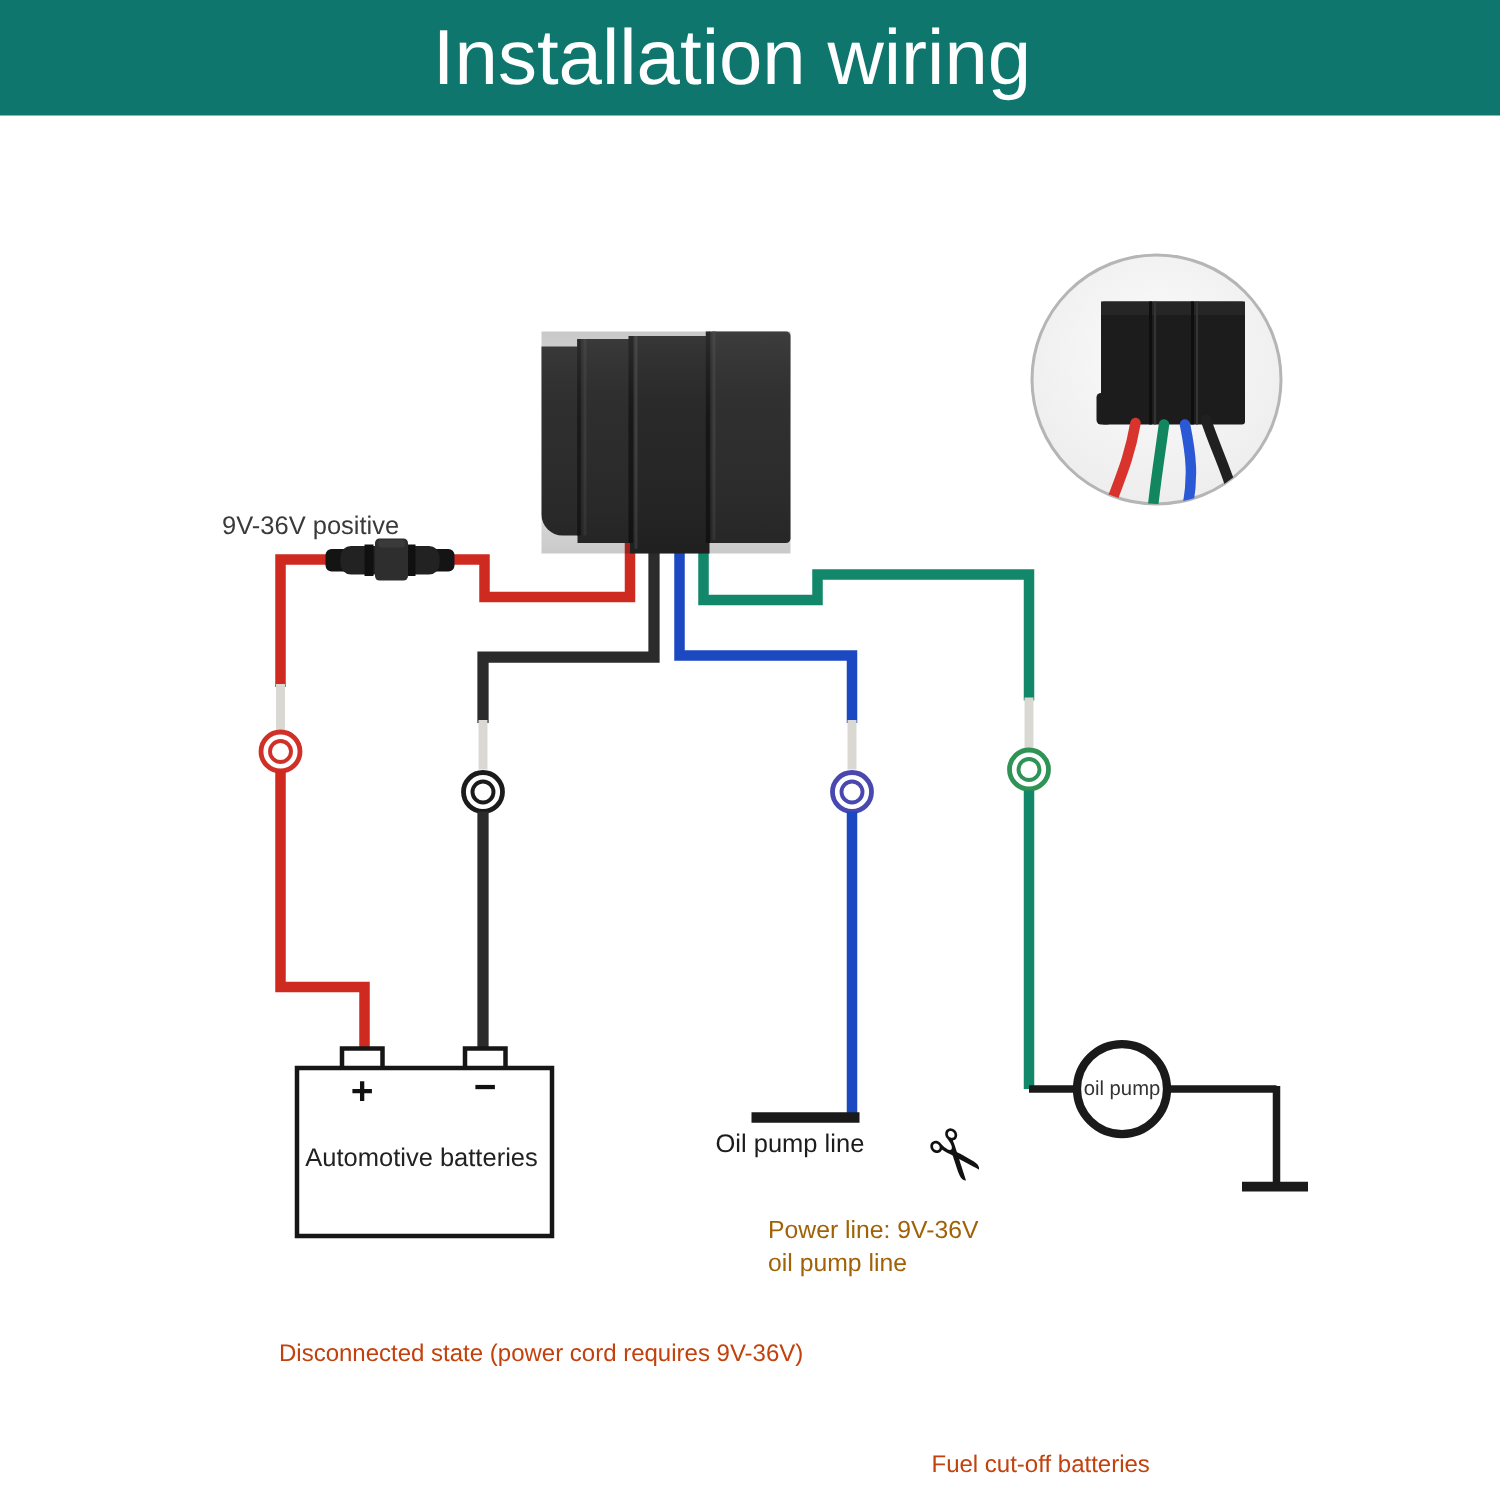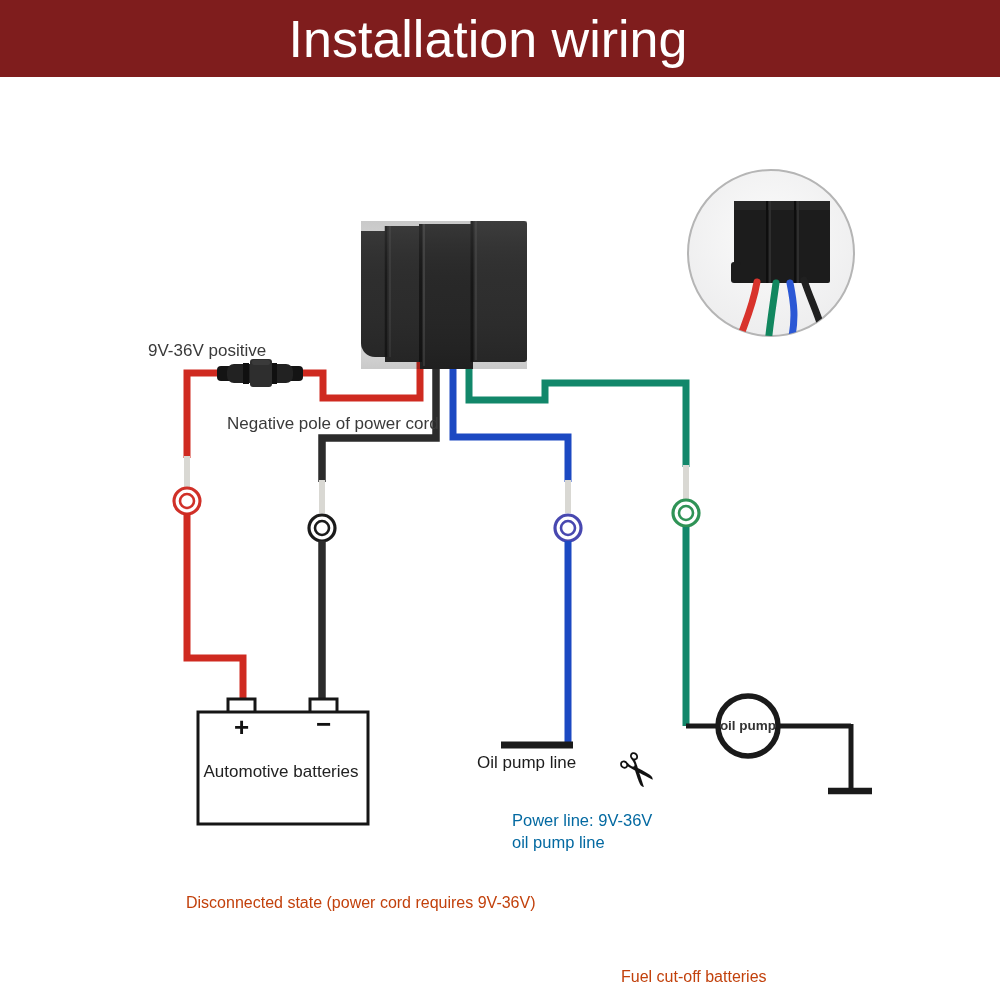--- a/index.html
+++ b/index.html
@@ -1,37 +1,37 @@
 <!DOCTYPE html>
 <html><head>
 <meta charset="utf-8">
 <style>
   html,body{margin:0;padding:0;background:#ffffff;}
   body{width:1000px;height:1000px;position:relative;overflow:hidden;
        font-family:"Liberation Sans", sans-serif;}
   .stage{position:absolute;inset:0;width:1000px;height:1000px;}
 
   .header{position:absolute;left:0;top:0;width:1000px;height:77px;
-          background:#7f1d1d;display:flex;align-items:center;justify-content:center;
+          background:#0f766e;display:flex;align-items:center;justify-content:center;
           box-sizing:border-box;padding-right:24px;}
   .header .title{color:#fff;font-size:52px;letter-spacing:0px;line-height:1;}
 
   svg.diagram{position:absolute;left:0;top:0;}
 
   .lbl{position:absolute;color:#3a3a3a;font-size:17px;white-space:nowrap;text-align:right;}
   .lbl.dark{color:#1c1c1c;}
   .warn{position:absolute;color:#c2410c;font-size:16px;white-space:nowrap;}
 
   .battery-name{position:absolute;left:199px;top:762px;width:164px;
                 text-align:center;color:#222;font-size:17px;}
   .term-sign{position:absolute;width:27px;text-align:center;color:#111;
              font-size:26px;font-weight:bold;line-height:1;}
   .oilpump-text{position:absolute;left:718px;top:718px;width:60px;text-align:center;
-                color:#333;font-size:13.5px;font-weight:bold;}
-  .notes{position:absolute;left:512px;top:810px;color:#0369a1;font-size:16.5px;
+                color:#333;font-size:13.5px;}
+  .notes{position:absolute;left:512px;top:810px;color:#a16207;font-size:16.5px;
          line-height:21.5px;}
   .scissors{position:absolute;left:610px;top:744px;width:54px;height:54px;
             display:flex;align-items:center;justify-content:center;
             font-size:46px;color:#111;transform:rotate(50deg);}
 </style>
 </head>
 <body>
 
 <div class="stage">
 
@@ -138,21 +138,20 @@
         <rect x="731" y="262" width="10" height="21" rx="3" fill="#1c1c1c"></rect>
         <path d="M757 282 C753 305 747 318 740 337" fill="none" stroke-width="7" stroke-linecap="round" stroke="#d8332c"></path>
         <path d="M776 283 C773 305 770 323 768 344" fill="none" stroke-width="7" stroke-linecap="round" stroke="#12875f"></path>
         <path d="M790 283 C794 303 796 318 791 342" fill="none" stroke-width="7" stroke-linecap="round" stroke="#2b58d5"></path>
         <path d="M804 280 C810 298 817 312 822 329" fill="none" stroke-width="7" stroke-linecap="round" stroke="#202020"></path>
       </g>
     </g>
   </svg>
 
   <div class="lbl" style="left:148px;top:341px;">9V-36V positive</div>
-  <div class="lbl" style="left:227px;top:414px;">Negative pole of power cord</div>
   <div class="lbl dark" style="left:477px;top:753px;">Oil pump line</div>
 
   <div class="term-sign" style="left:228px;top:714px;">+</div>
   <div class="term-sign" style="left:310px;top:711px;">−</div>
   <div class="battery-name">Automotive batteries</div>
 
   <div class="oilpump-text">oil pump</div>
 
   <div class="scissors">✂</div>
 

